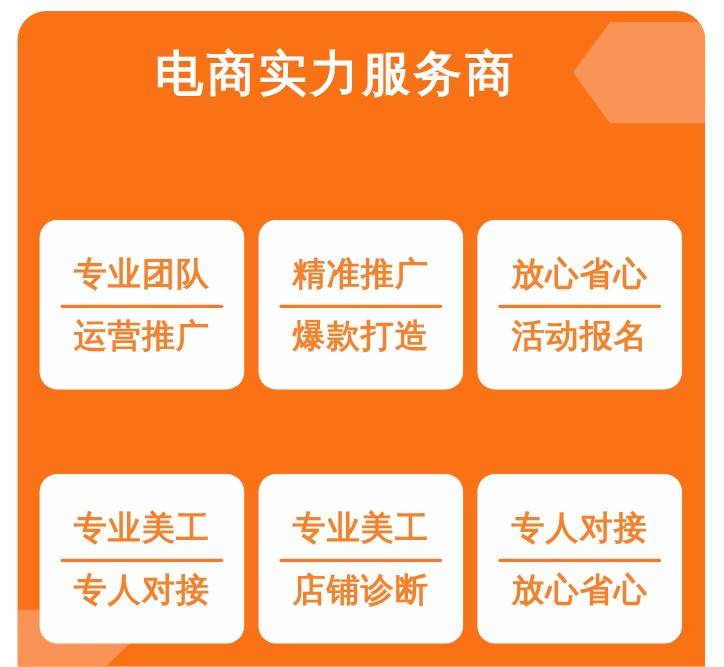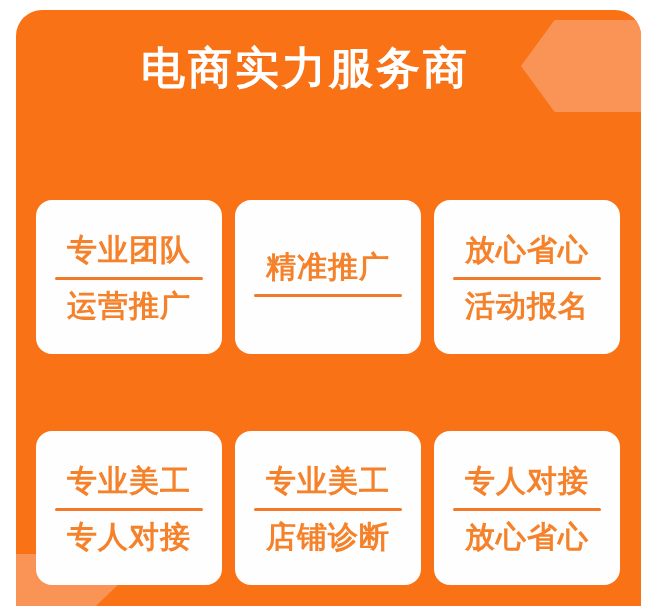--- a/index.html
+++ b/index.html
@@ -137,20 +137,21 @@
 
       <div class="card">
         <div class="card-line">专业团队</div>
         <div class="card-divider"></div>
         <div class="card-line">运营推广</div>
       </div>
 
       <div class="card">
         <div class="card-line">精准推广</div>
         <div class="card-divider"></div>
+        <div class="card-line">爆款打造</div>
       </div>
 
       <div class="card">
         <div class="card-line">放心省心</div>
         <div class="card-divider"></div>
         <div class="card-line">活动报名</div>
       </div>
 
       <div class="card">
         <div class="card-line">专业美工</div>

